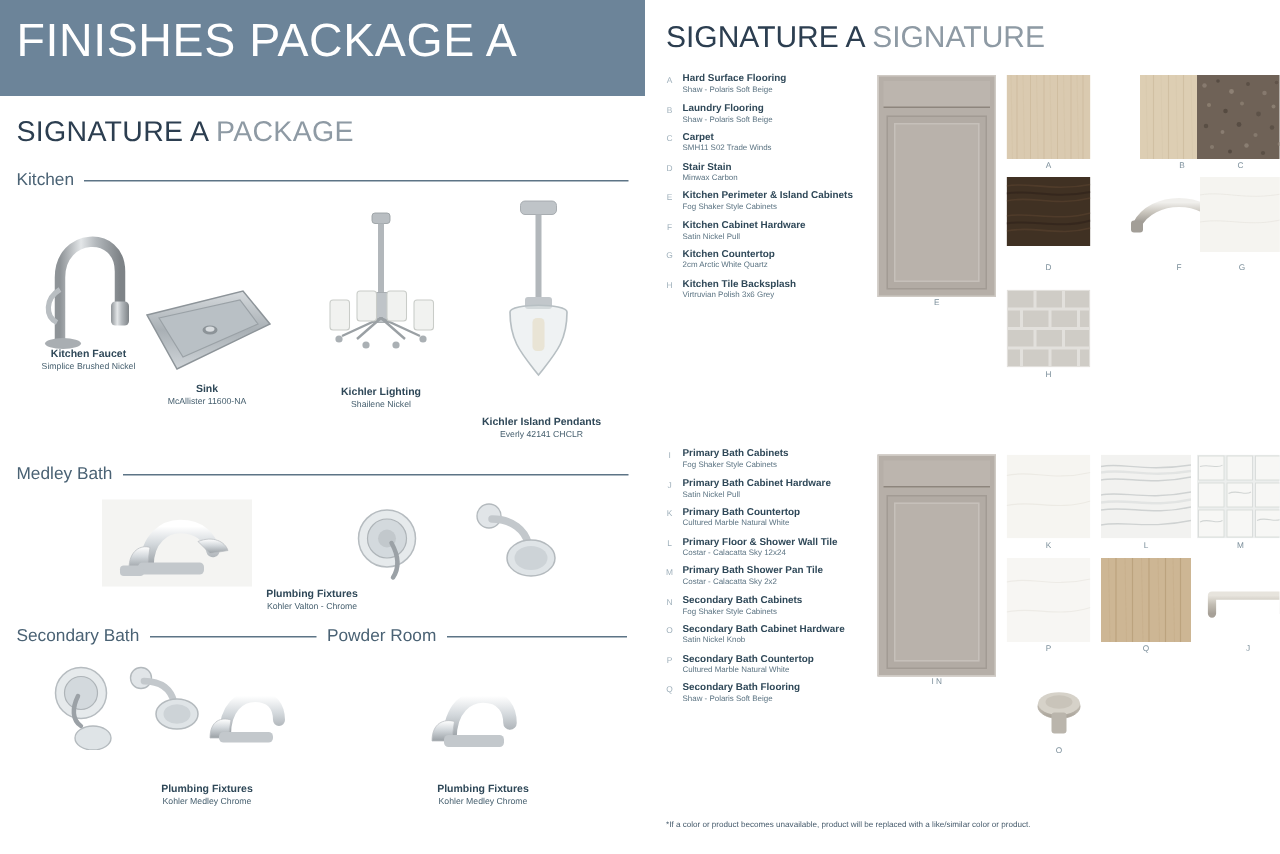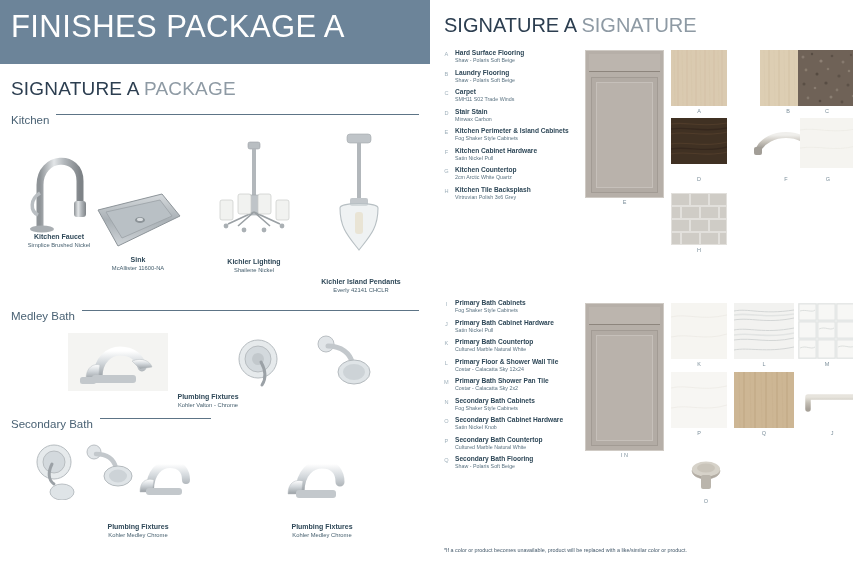--- a/index.html
+++ b/index.html
@@ -19,21 +19,21 @@
     position:absolute;left:11px;top:9px;
     font-size:31px;letter-spacing:.4px;color:#ffffff;font-weight:300;
     white-space:nowrap;
   }
   .sec-head{
     position:absolute;left:11px;font-size:19px;font-weight:300;letter-spacing:.2px;white-space:nowrap;
   }
   .sec-head .a{color:#2c3e50;}
   .sec-head .b{color:#8e9aa4;}
 
-  .grp{position:absolute;left:11px;display:flex;align-items:flex-start;}
+  .grp{position:absolute;left:11px;display:flex;align-items:center;}
   .grp .gl{font-size:11.5px;color:#4a6274;white-space:nowrap;font-weight:400;}
   .grp .gline{height:1px;background:#5d7486;margin-left:7px;}
 
   .cap{position:absolute;text-align:center;line-height:1.15;}
   .cap .n{font-size:7px;font-weight:bold;color:#2f4858;display:block;}
   .cap .s{font-size:5.8px;color:#47606f;display:block;margin-top:.5px;}
 
   .fx{position:absolute;}
 
   
@@ -203,20 +203,24 @@
         <ellipse cx="46" cy="42" rx="11" ry="8" fill="#cdd3d7"></ellipse>
       </svg>
     </div>
     <div class="cap" style="left:148px;top:393px;width:120px">
       <span class="n">Plumbing Fixtures</span>
       <span class="s">Kohler Valton - Chrome</span>
     </div>
 
     <div class="grp" style="top:418px;width:200px">
       <span class="gl">Secondary Bath</span>
+      <span class="gline" style="flex:1"></span>
+    </div>
+    <div class="grp" style="left:218px;top:418px;width:200px">
+      <span class="gl">Powder Room</span>
       <span class="gline" style="flex:1"></span>
     </div>
 
     <div class="fx" style="left:28px;top:440px;width:58px;height:60px">
       <svg width="58" height="60" viewBox="0 0 58 60">
         <circle cx="26" cy="22" r="17" fill="#e6eaec" stroke="#b6bcc0" stroke-width="1"></circle>
         <circle cx="26" cy="22" r="11" fill="#d3d9dd" stroke="#aeb4b8" stroke-width=".8"></circle>
         <path d="M24 24 C20 32 20 40 26 44" stroke="#9ba1a6" stroke-width="3" fill="none" stroke-linecap="round"></path>
         <ellipse cx="34" cy="52" rx="12" ry="8" fill="#dfe4e7" stroke="#b4babe" stroke-width=".9"></ellipse>
       </svg>

